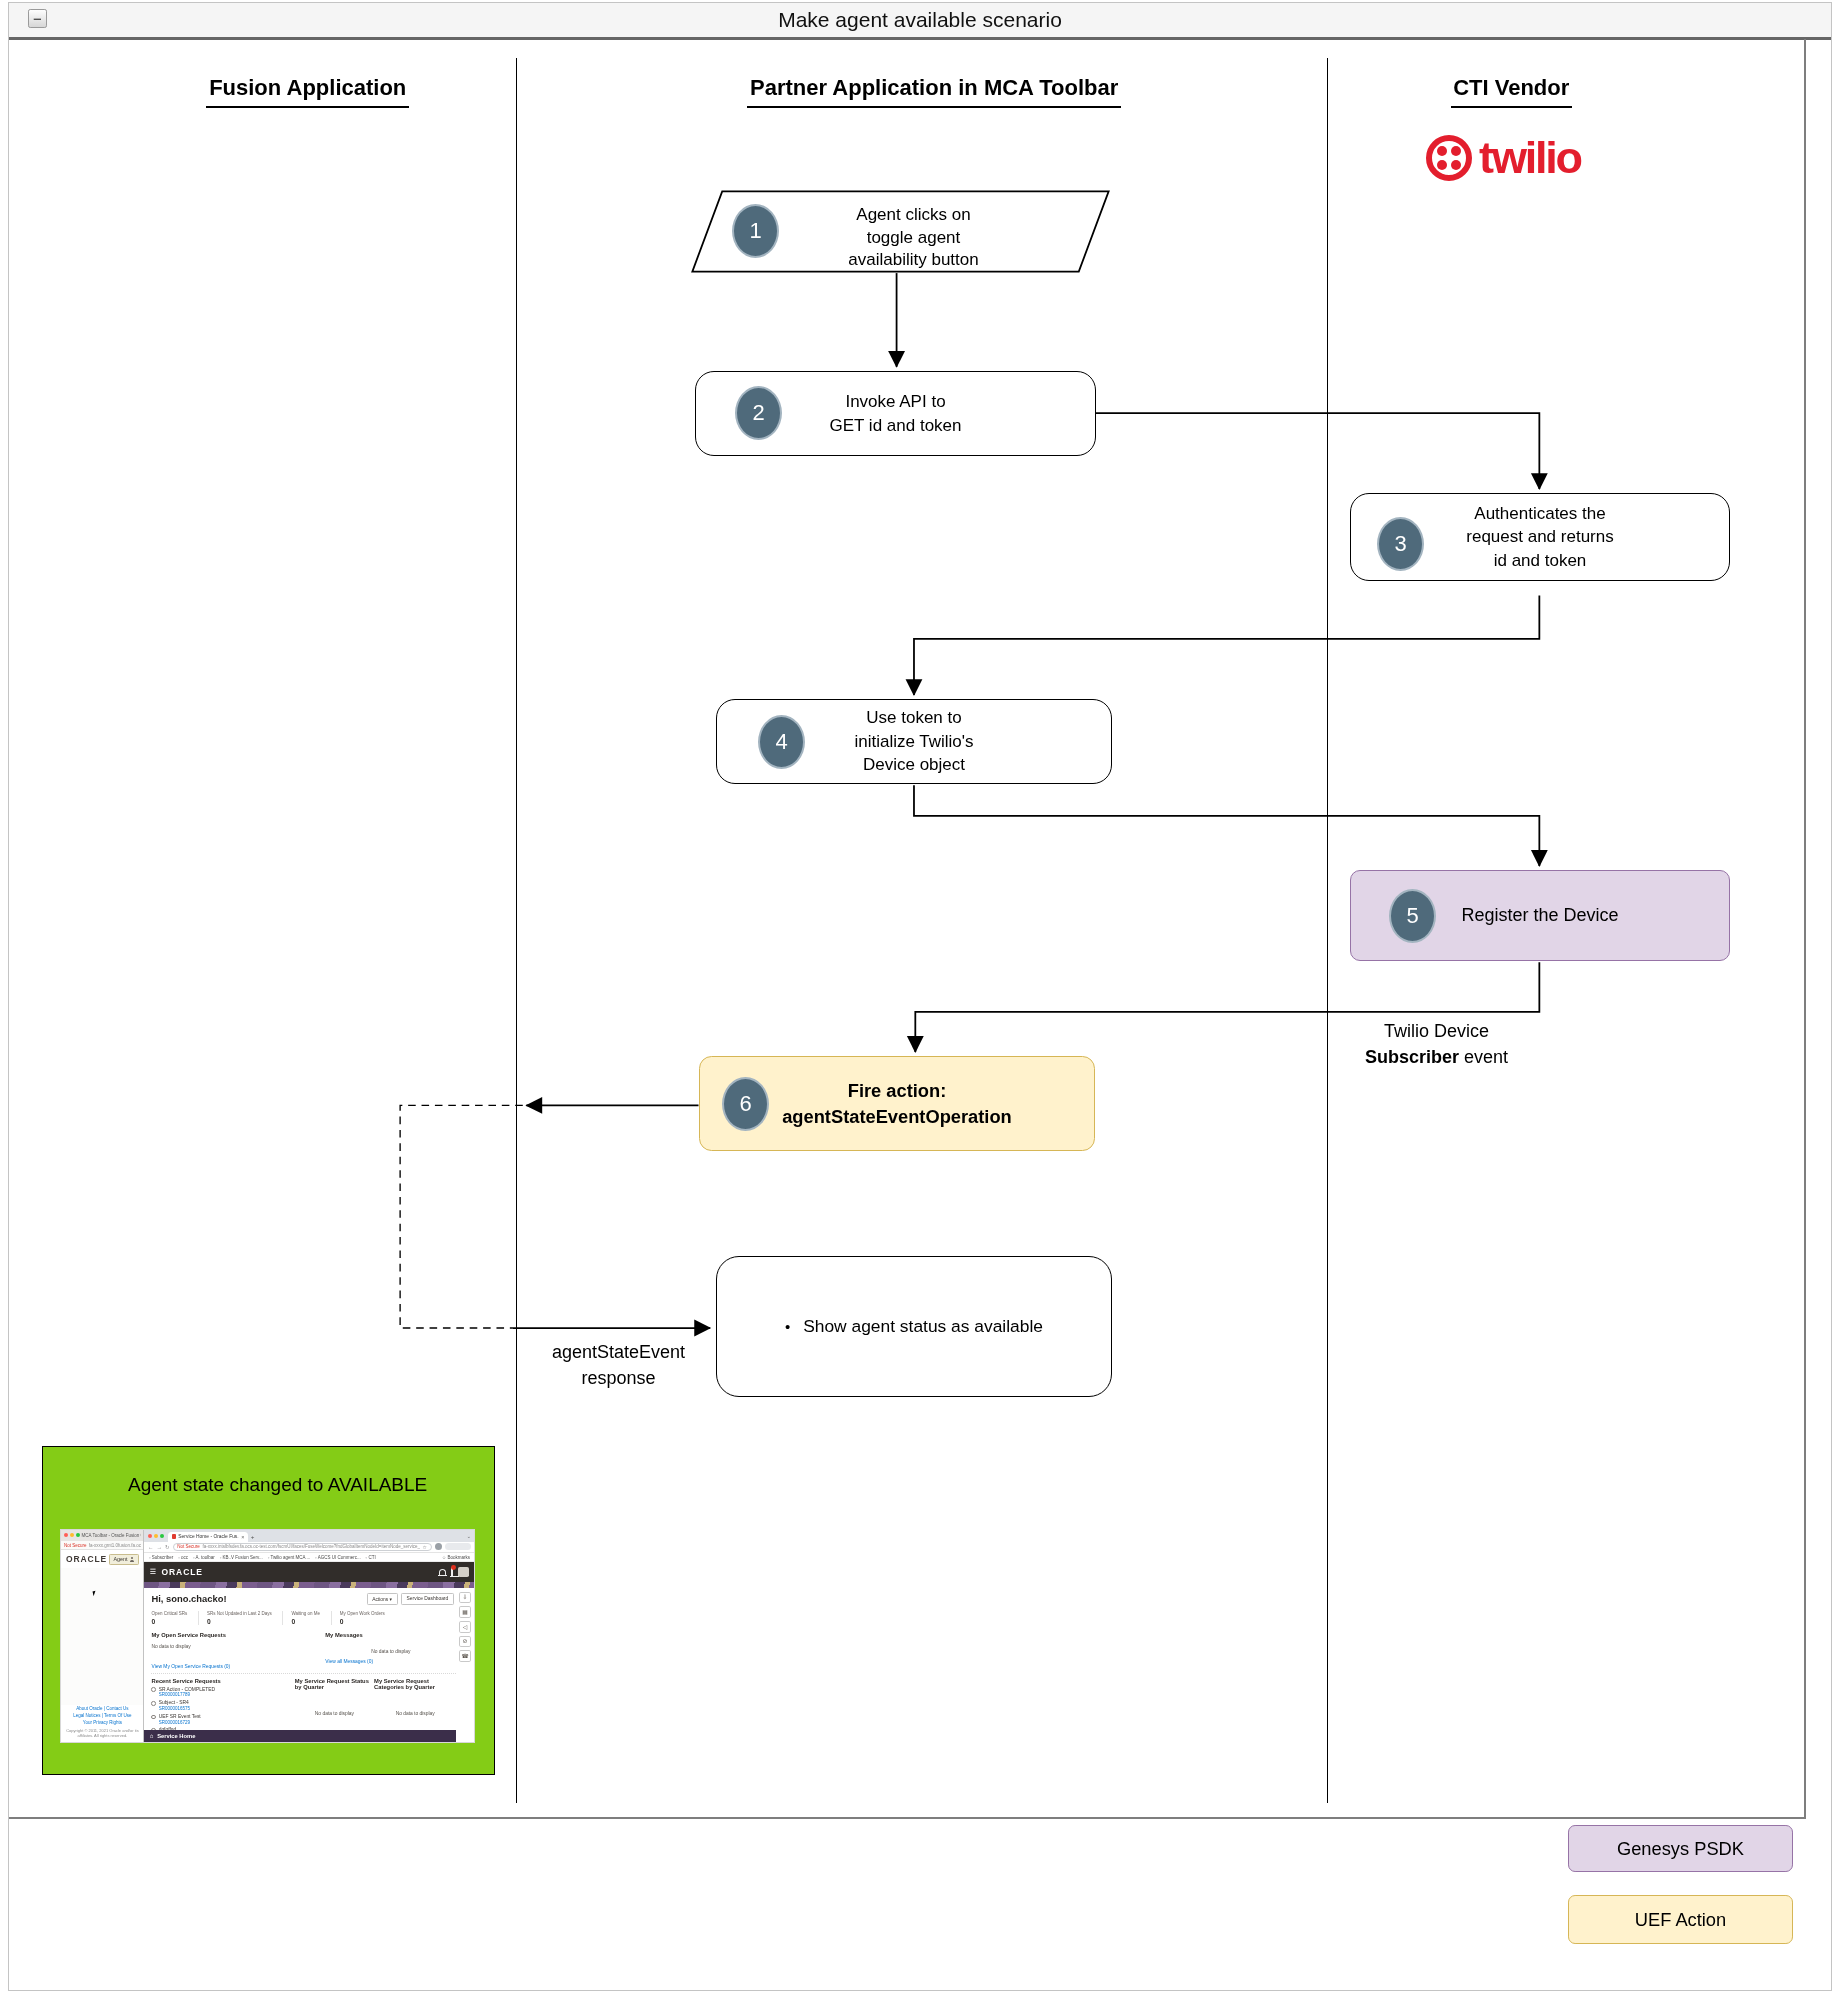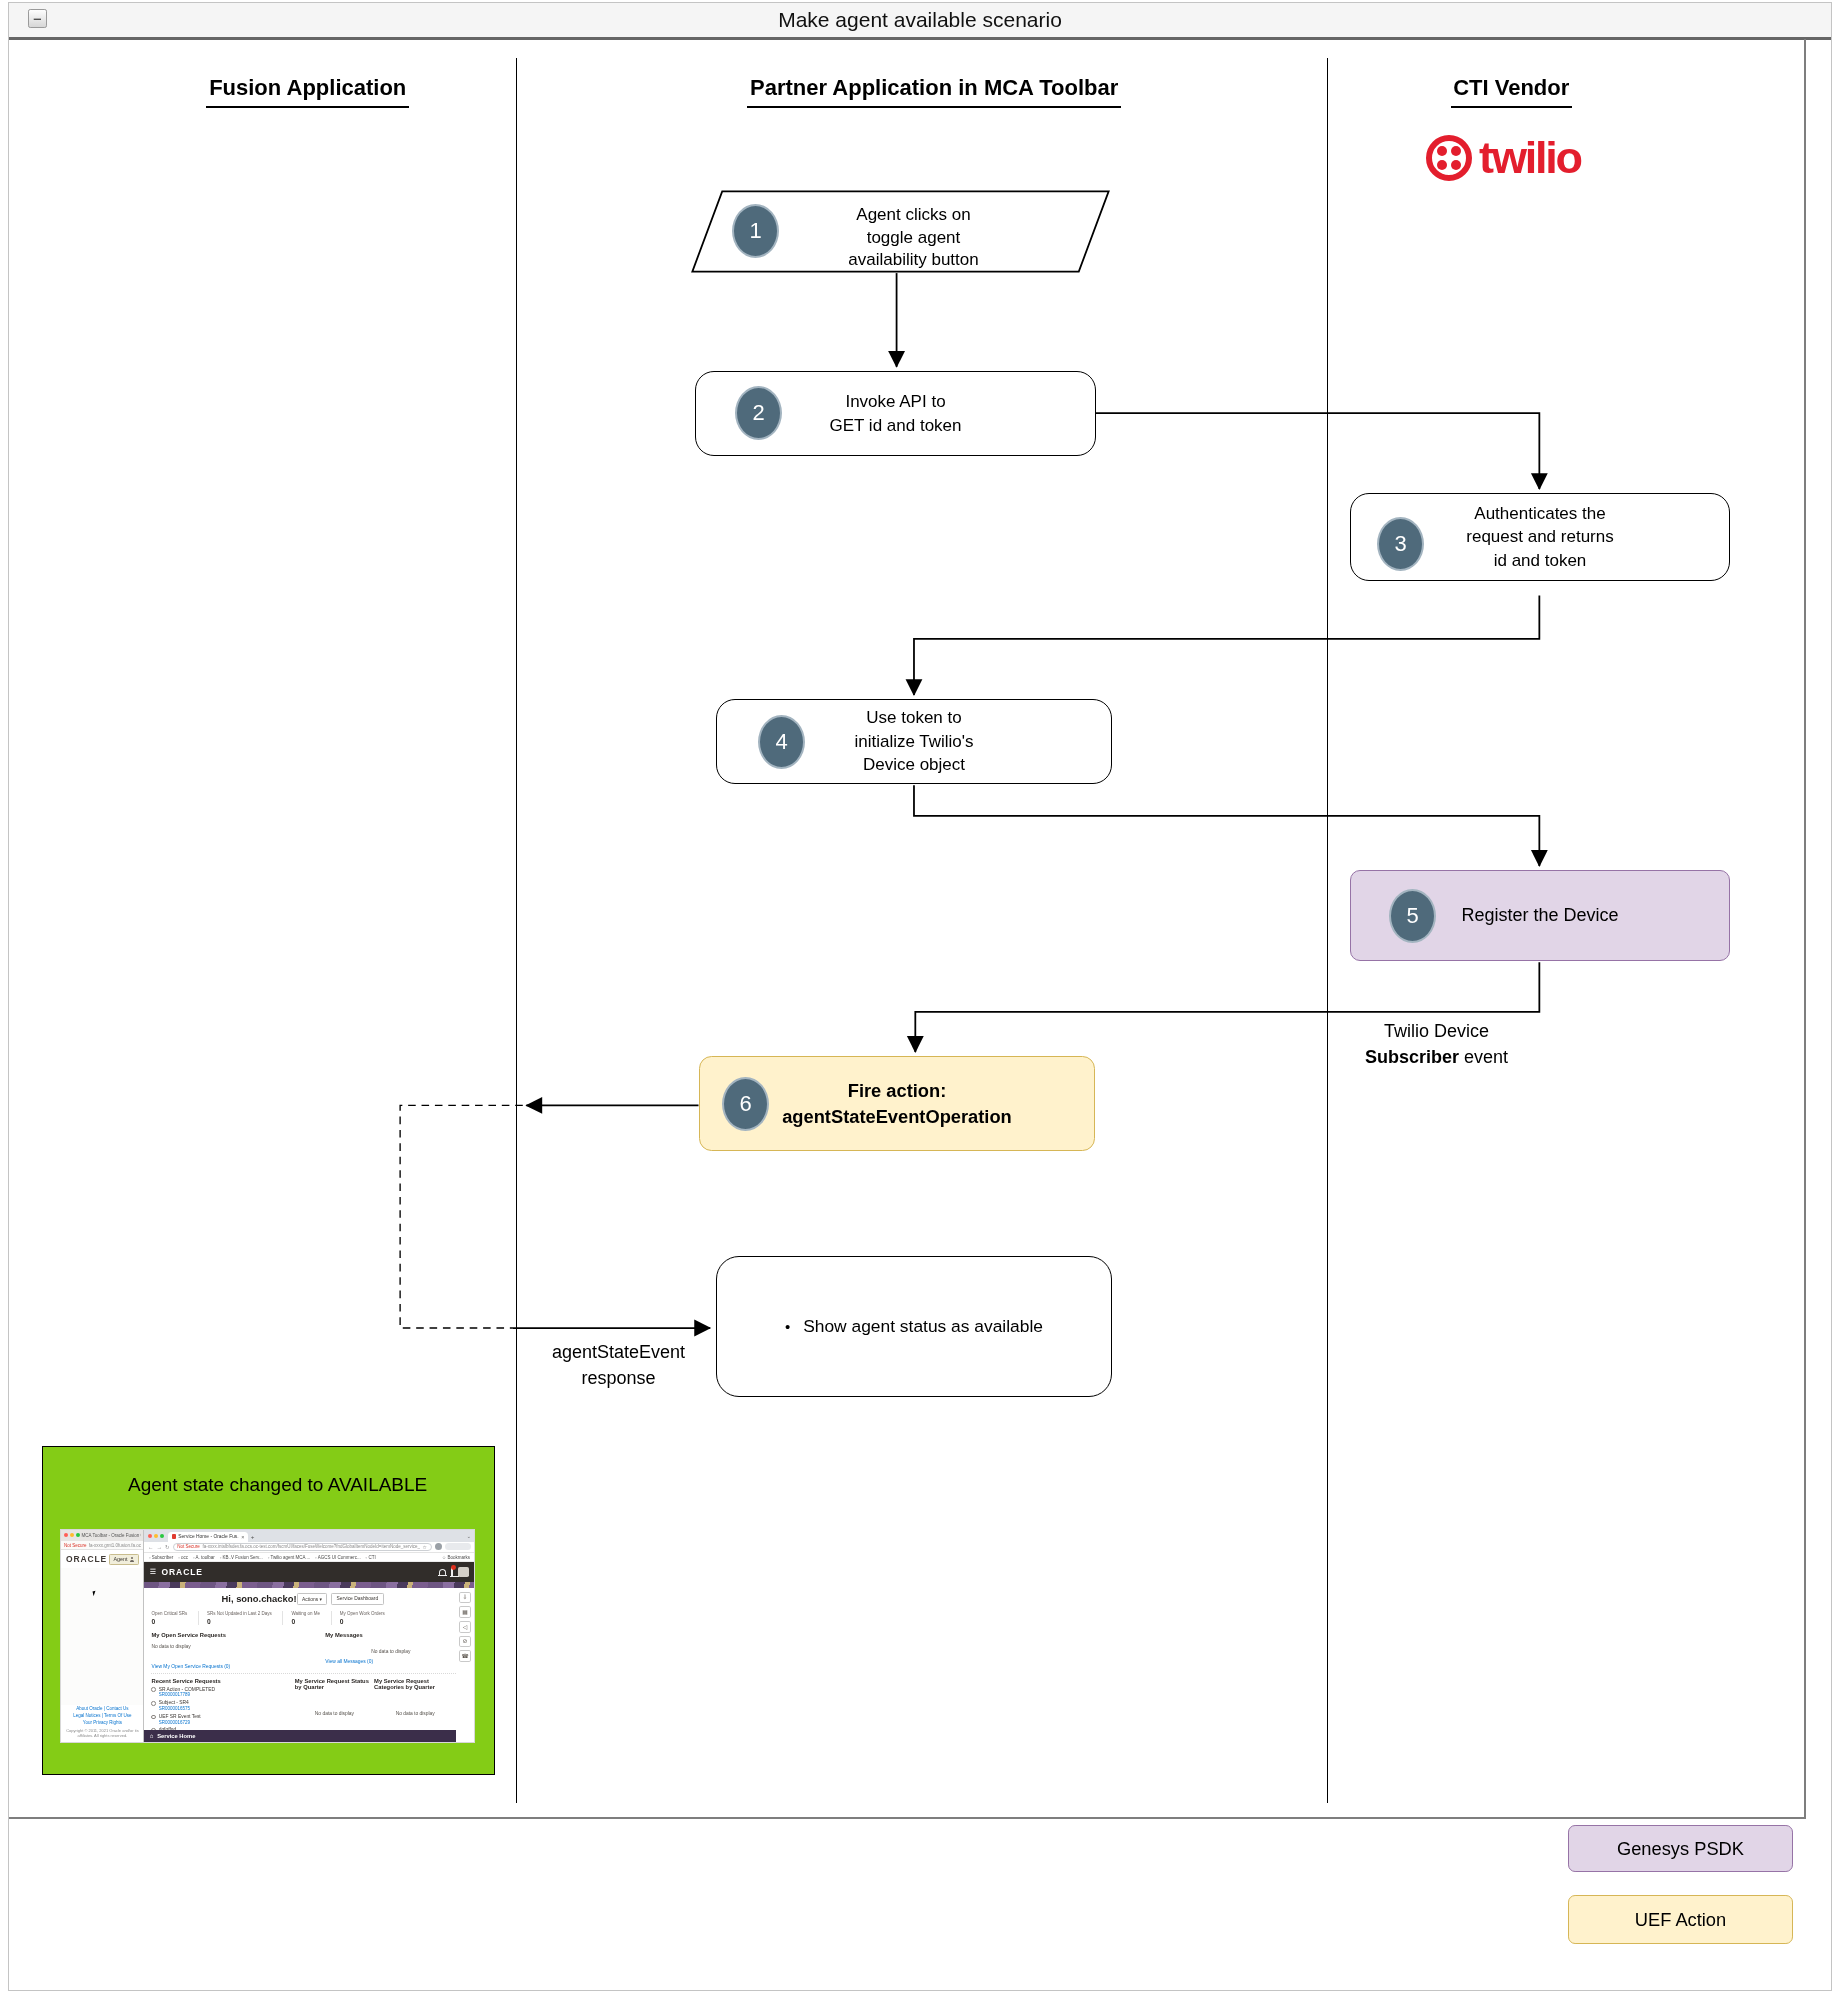--- a/index.html
+++ b/index.html
@@ -132,21 +132,21 @@
   .bell-wrap { position:relative; }
   .bell-badge { position:absolute; right:-2.7px; top:-2.7px; width:4.9px; height:4.9px; background:#e0301e; border-radius:50%; }
   .ss-avatar { width:10.7px; height:10.7px; background:#d4cfc8; border-radius:1.8px; }
   .ss-banner { height:6.2px; flex:none;
     background:repeating-linear-gradient(100deg,#6e5683 0 15px,#8a6fa0 15px 26px,#4a3a5c 26px 36px,#c9b27a 36px 41px,#7b5e8f 41px 56px); }
   .ss-content { flex:1; position:relative; background:#fff; overflow:hidden; }
   .ss-rail { position:absolute; right:1.8px; top:3.6px; width:13.4px; display:flex; flex-direction:column; gap:3.1px; }
   .ss-rail .rb { width:11.6px; height:11.6px; border:0.4px solid #c9c9c9; border-radius:1.8px; background:#fff;
                  display:flex; align-items:center; justify-content:center; font-size:5.8px; color:#5f5952; }
   .ss-main { position:absolute; left:0; top:0; right:18px; bottom:0; }
-  .ss-greetrow { display:flex; align-items:flex-start; justify-content:center; margin:5.4px 0 0 7.1px; }
+  .ss-greetrow { display:flex; align-items:flex-start; justify-content:space-between; margin:5.4px 0 0 7.1px; }
   .ss-greet { font-size:9.4px; font-weight:bold; color:#201e1c; }
   .ss-btns { display:flex; gap:3.6px; margin-right:2.7px; }
   .ss-btn { border:0.4px solid #c4c4c4; border-radius:1.3px; background:#fff; font-size:4.9px; color:#3a3632; padding:1.8px 4.5px; white-space:nowrap; }
   .ss-stats { display:flex; margin:6.2px 0 0 7.1px; }
   .ss-stat { padding-right:10.7px; }
   .ss-stat + .ss-stat { border-left:0.4px solid #e3e3e3; padding-left:8px; }
   .ss-stat .lb { font-size:4.5px; color:#6b6461; white-space:nowrap; }
   .ss-stat .vl { font-size:6.7px; font-weight:bold; color:#312d2a; margin-top:2.2px; }
   .ss-twocol { display:grid; grid-template-columns:57% 43%; margin:7.1px 0 0 7.1px; }
   .ss-sec-title { font-size:5.8px; font-weight:bold; color:#2b2724; }

